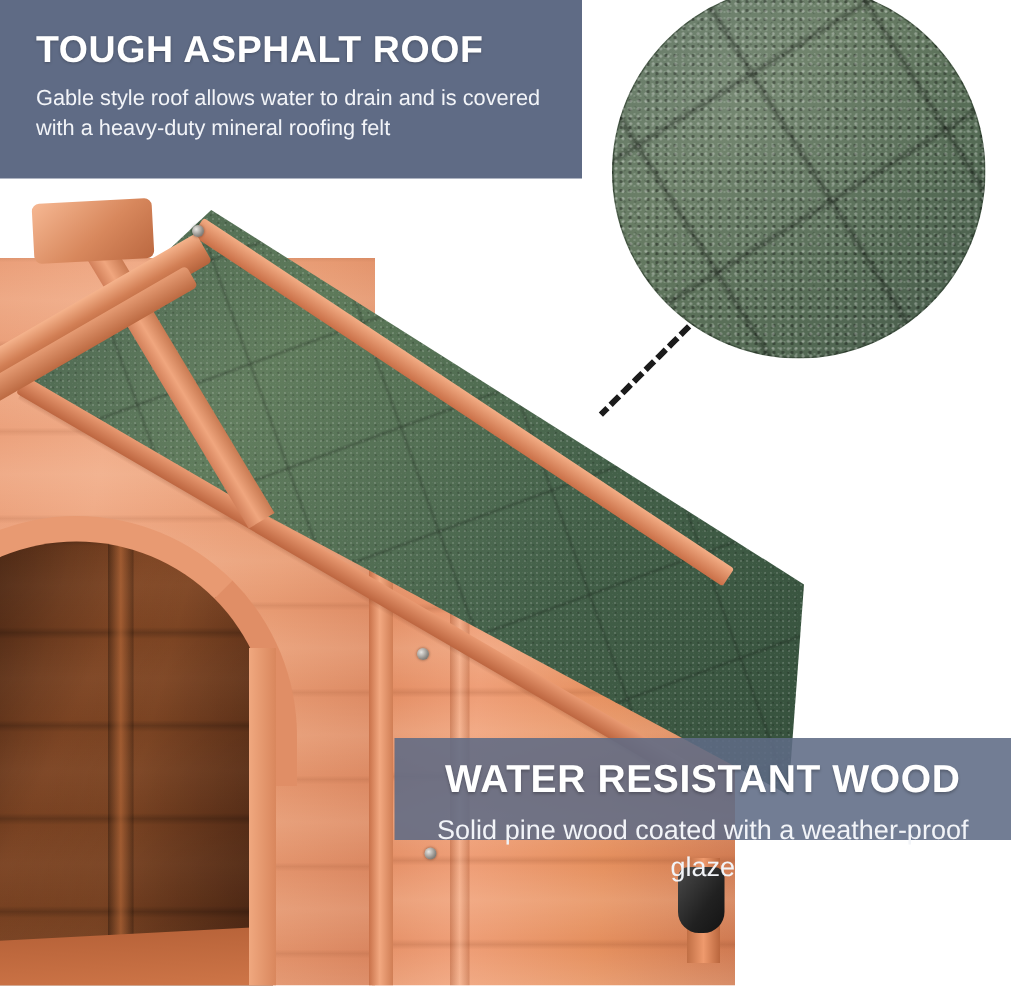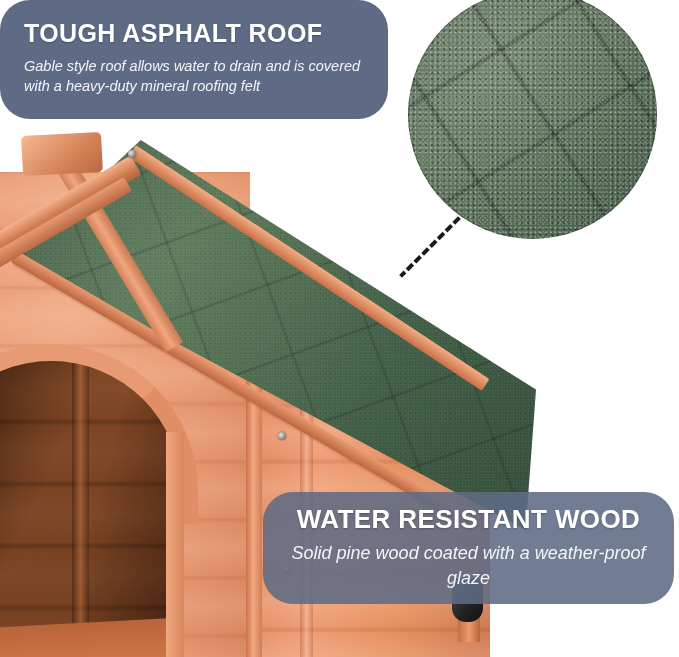--- a/index.html
+++ b/index.html
@@ -335,54 +335,52 @@
     width: 70px;
     height: 70px;
     pointer-events: none;
   }
 
   
   .callout {
     position: absolute;
     box-sizing: border-box;
     color: #ffffff;
-    border-radius: 30px;
   }
   .callout-top {
     left: 0;
     top: 0;
     width: 388px;
     height: 119px;
     background: #5f6b85;
     padding: 20px 24px 0 24px;
   }
   .callout-bottom {
     left: 263px;
     top: 492px;
     width: 411px;
-    height: 112px;
+    height: 68px;
     background: rgba(95,107,133,0.88);
     padding: 13px 16px 0 16px;
     text-align: center;
   }
   .callout-title {
     font-size: 25px;
     font-weight: bold;
     letter-spacing: 0.4px;
     line-height: 1.1;
     margin: 0 0 8px 0;
     text-shadow: 0 1px 2px rgba(0,0,0,0.25);
   }
   .callout-bottom .callout-title {
     font-size: 26px;
     margin-bottom: 7px;
   }
   .callout-desc {
     font-size: 14.5px;
-    font-style: italic;
     line-height: 1.42;
     margin: 0;
     color: #f2f4f8;
   }
   .callout-bottom .callout-desc {
     font-size: 18px;
   }
 </style>
 </head>
 <body>

